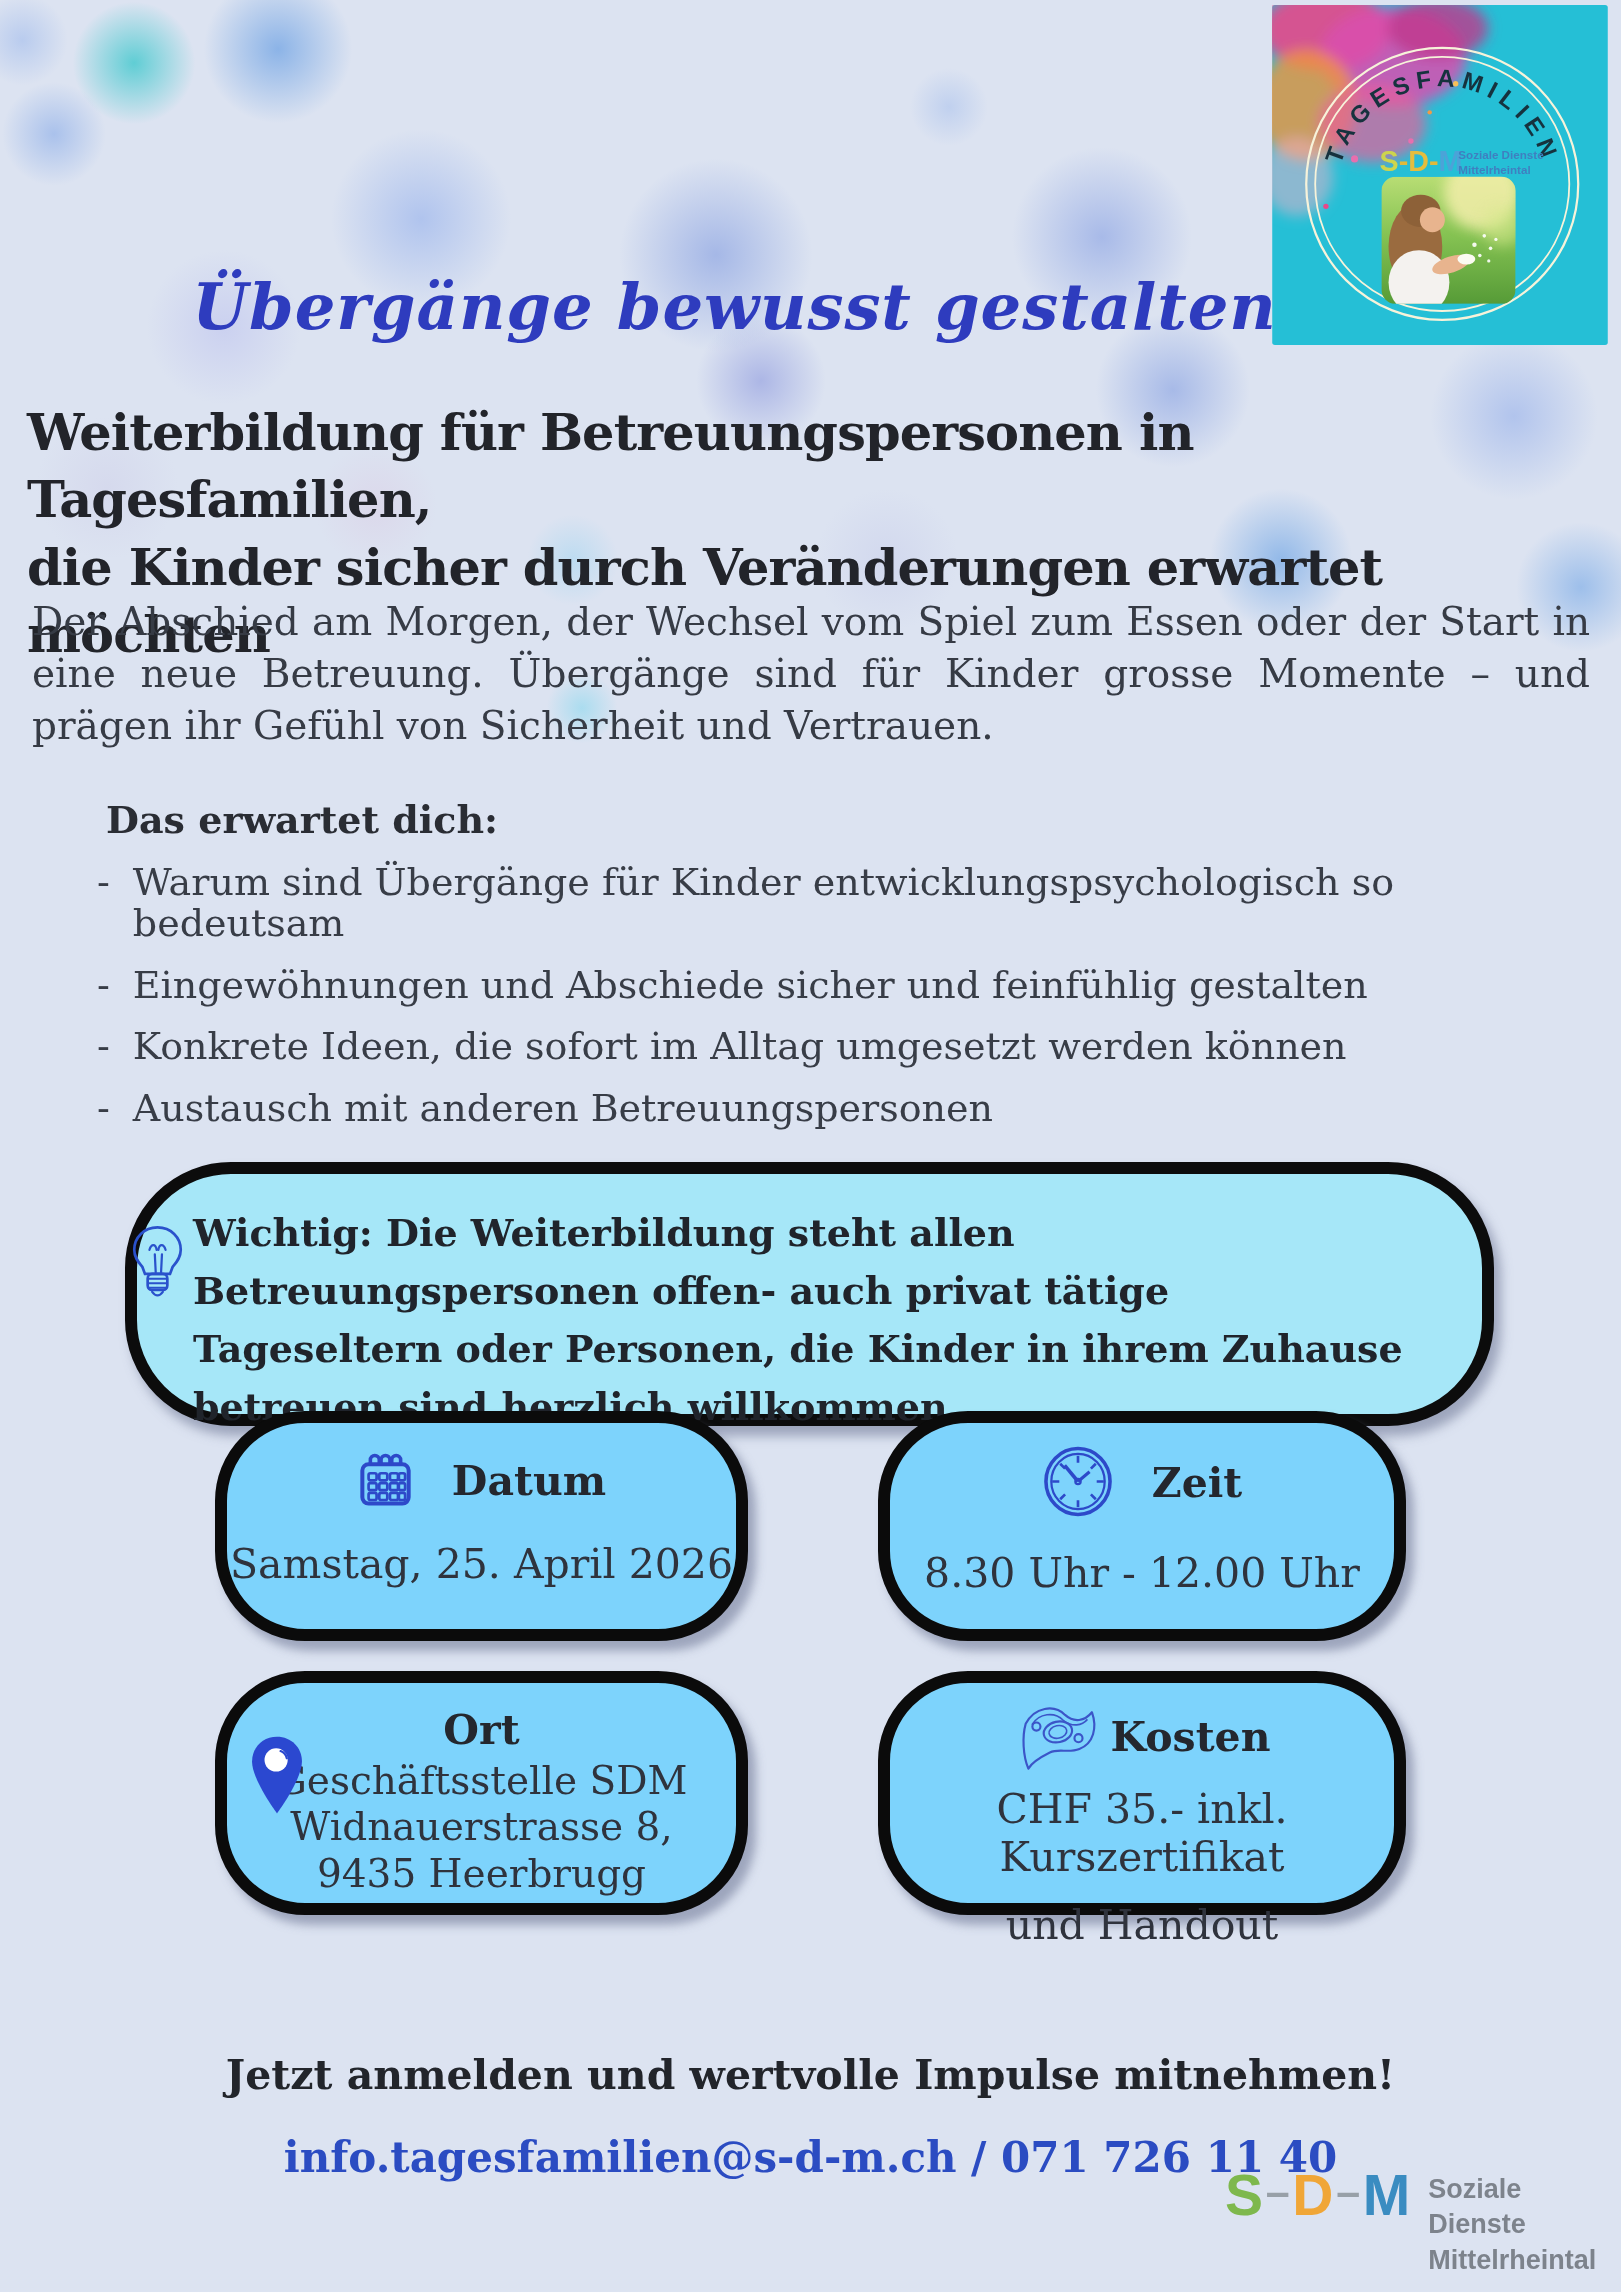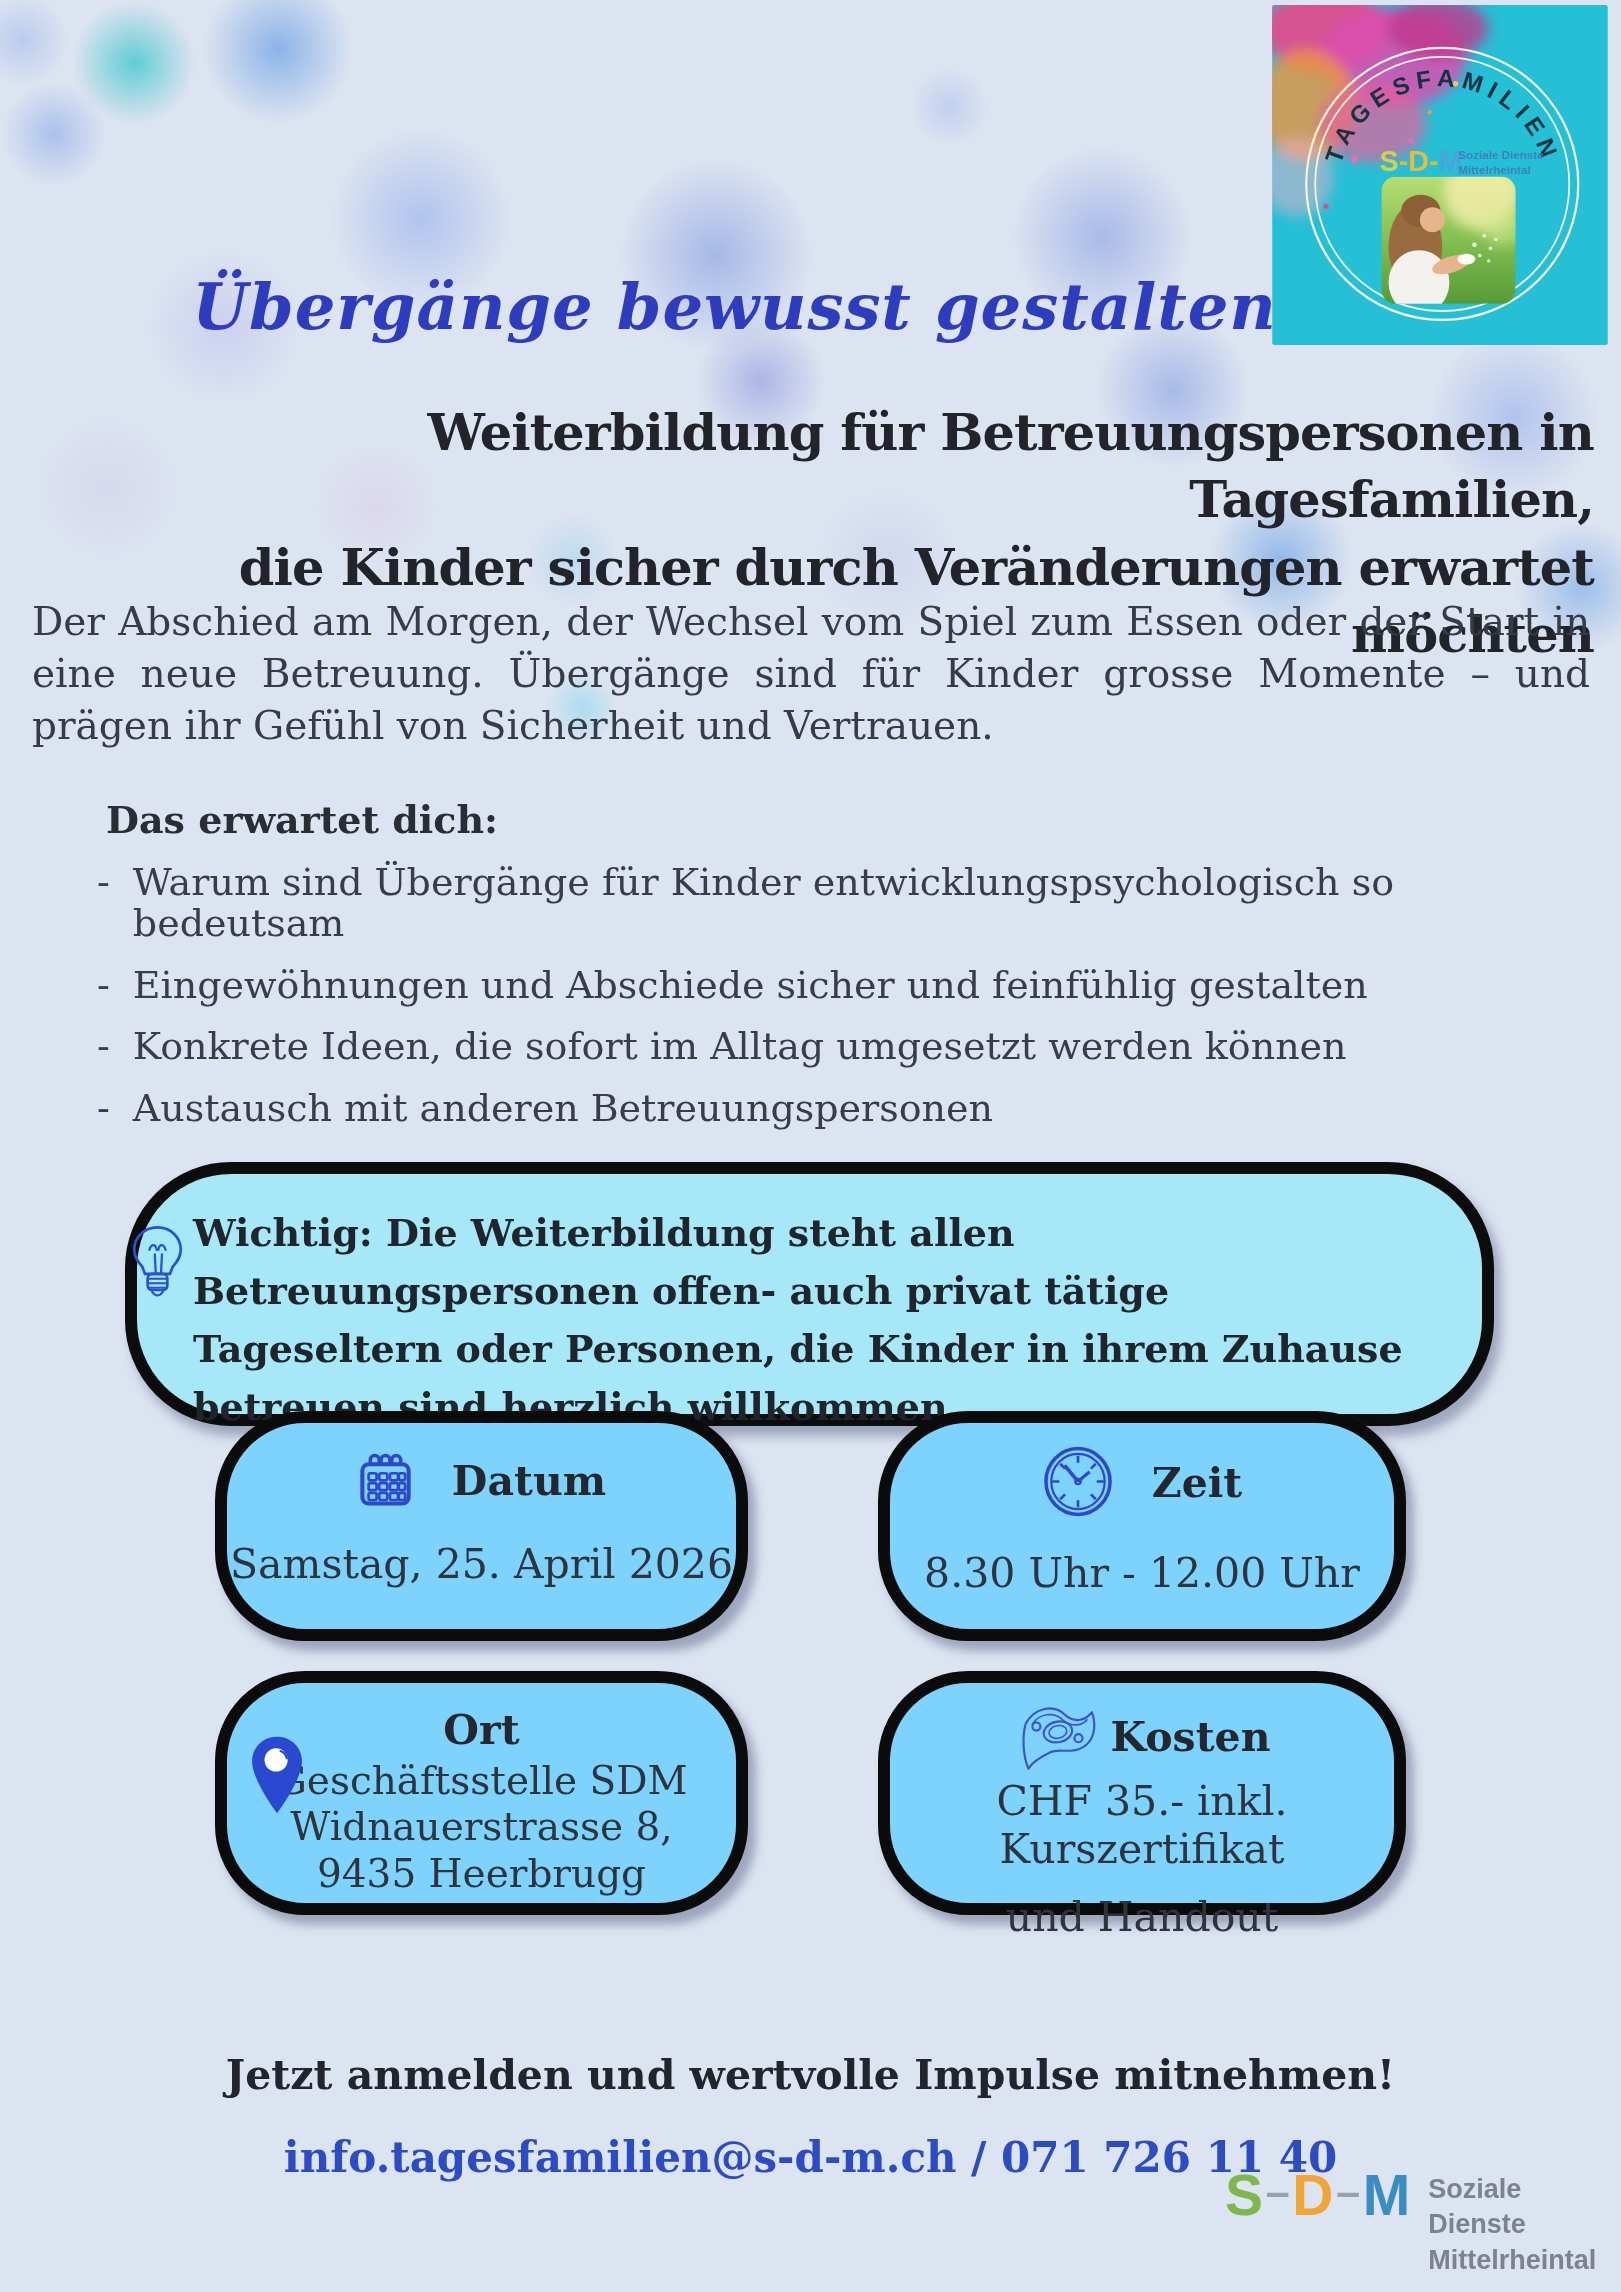--- a/index.html
+++ b/index.html
@@ -26,21 +26,21 @@
       radial-gradient(circle 99px at 1281px 560px, rgba(85,150,225,.55),  rgba(85,150,225,0) 72%),
       radial-gradient(circle 116px at 1514px 416px, rgba(135,165,232,.50), rgba(135,165,232,0) 72%),
       radial-gradient(circle 90px at 1581px 587px, rgba(95,155,228,.50),  rgba(95,155,228,0) 72%),
       radial-gradient(circle 99px at 887px 560px,  rgba(190,195,232,.35), rgba(190,195,232,0) 72%),
       radial-gradient(circle 81px  at 1388px 143px, rgba(160,195,238,.45), rgba(160,195,238,0) 72%);}
   
   .badge{position:absolute;left:1272px;top:4.5px;width:336px;height:340px;}
   
   .title{position:absolute;top:269px;left:36px;width:1397px;text-align:center;
          font-style:italic;font-weight:700;font-size:64px;color:#2e3cbe;letter-spacing:0.9px;}
-  .heading{position:absolute;top:399px;left:27px;width:1567px;text-align:right;
+  .heading{position:absolute;top:399px;left:27px;width:1567px;text-align:left;
            font-weight:700;font-size:51px;line-height:1.32;color:#22242a;letter-spacing:-0.9px;}
   .intro{position:absolute;top:596px;left:32px;width:1558px;text-align:justify;
          font-size:39px;line-height:1.33;color:#363b45;}
   
   .expect{position:absolute;top:797px;left:106px;width:1451px;color:#2e323b;}
   .expect-h{font-weight:700;font-size:38px;margin:0 0 19.7px 0;color:#2a2d34;}
   .expect-item{display:flex;align-items:flex-start;gap:23px;font-size:38px;line-height:1.1;
                margin:0 0 19.7px 0;color:#383d47;}
   .expect-item .dash{margin-left:-9px;}
   
@@ -56,21 +56,21 @@
         box-shadow:7.2px 9.9px 9.9px rgba(105,115,145,.55);position:relative;text-align:center;}
   .card.r1{height:230px;} .card.r2{height:244px;}
   .chead{display:flex;justify-content:center;align-items:center;gap:38px;margin-top:27px;}
   .clabel{font-weight:700;font-size:41px;color:#24272e;}
   .cvalue{font-size:41px;color:#2f333d;margin-top:28px;}
   .card.zeit .chead{margin-top:21.5px;}
   .card.ort .clabel{display:block;margin-top:23px;}
   .ort-lines{font-size:39px;line-height:1.2;color:#2f333d;margin-top:3.6px;}
   .pin{position:absolute;left:21.5px;top:52px;}
   .card.kosten .chead{margin-top:14.3px;gap:11px;}
-  .card.kosten .cvalue{margin-top:0;}
+  .card.kosten .cvalue{margin-top:8px;}
   .card.kosten .cvalue2{font-size:41px;color:#2f333d;margin-top:19.7px;}
   
   .cta{position:absolute;top:2051px;left:0;width:1621px;text-align:center;
        font-weight:700;font-size:41px;color:#22252b;}
   .contact{position:absolute;top:2133px;left:0;width:1621px;text-align:center;
            font-weight:700;font-size:42px;color:#2b4cc2;}
   .footer-logo{position:absolute;left:1225px;top:2167px;display:flex;align-items:flex-start;gap:18px;
                font-family:"Liberation Sans",sans-serif;}
   .fl-letters{display:flex;align-items:center;font-weight:800;font-size:57px;line-height:1;}
   .fl-dash{color:#98a0a8;font-size:43px;transform:translateY(-3.6px);margin:0 2.7px;}

